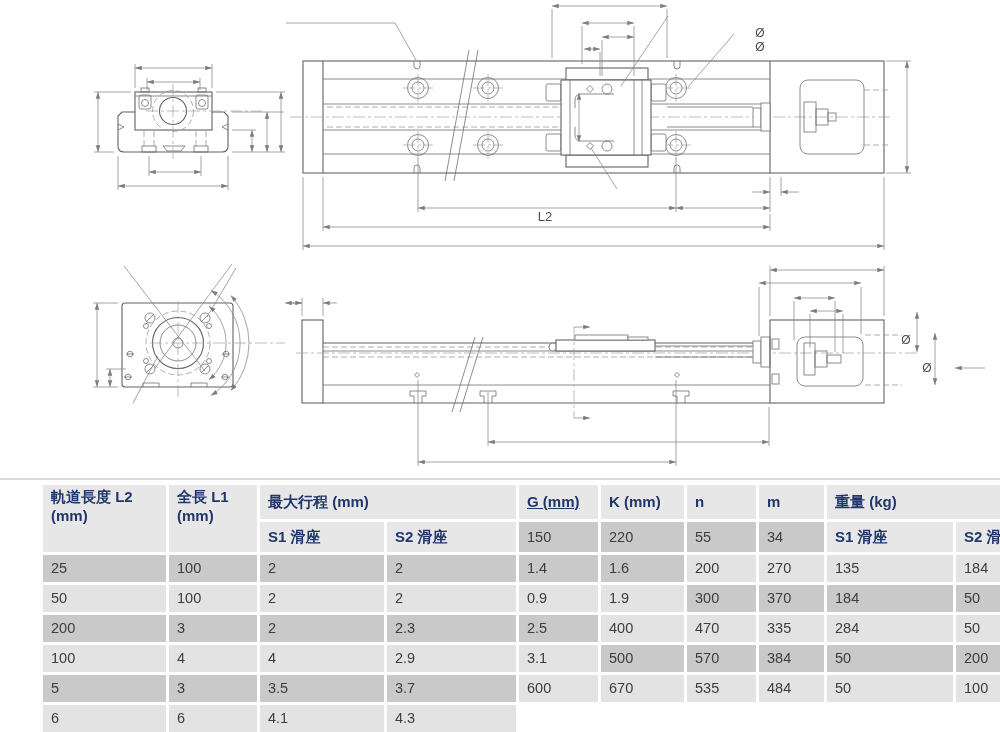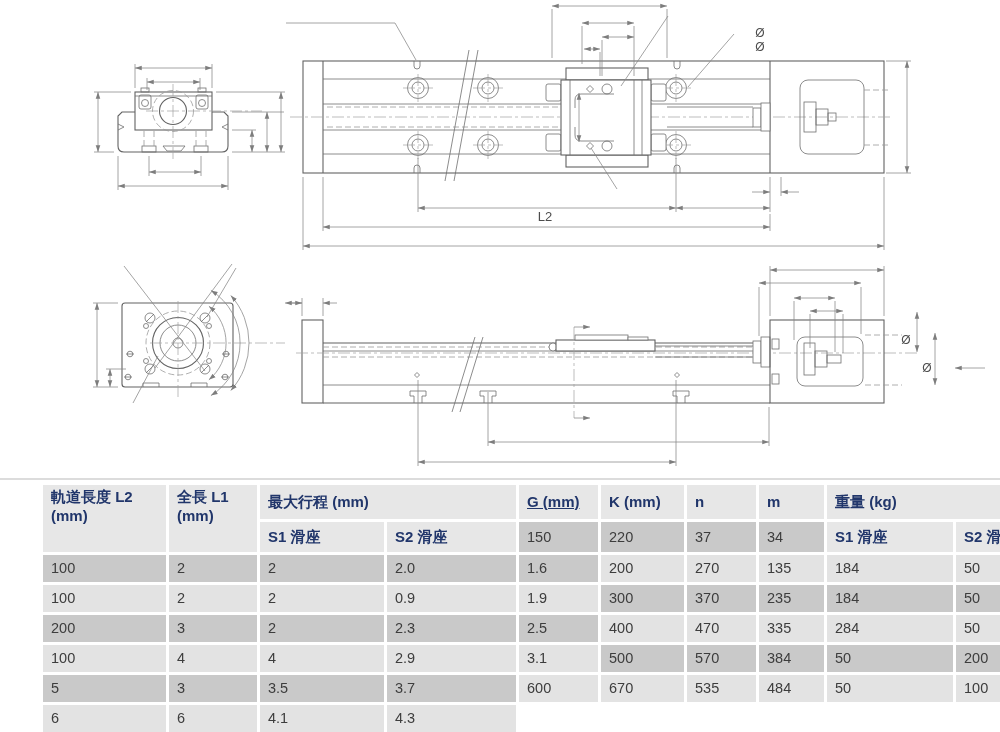--- a/index.html
+++ b/index.html
@@ -348,40 +348,40 @@
     <div class="cell span2r" style="grid-column:6;grid-row:1;">K (mm)</div>
     <div class="cell span2r" style="grid-column:7;grid-row:1;">n</div>
     <div class="cell span2r" style="grid-column:8;grid-row:1;">m</div>
     <div class="cell g-weight">重量 (kg)</div>
     <div class="cell" style="grid-column:3;grid-row:2;">S1 滑座</div>
     <div class="cell" style="grid-column:4;grid-row:2;">S2 滑座</div>
     <div class="cell" style="grid-column:9;grid-row:2;">S1 滑座</div>
     <div class="cell" style="grid-column:10;grid-row:2;">S2 滑座</div>
   <div class="cell val dark">150</div>
         <div class="cell val dark">220</div>
-        <div class="cell val dark">37</div>
+        <div class="cell val dark">55</div>
         <div class="cell val dark">34</div>
+        <div class="cell val dark">25</div>
         <div class="cell val dark">100</div>
         <div class="cell val dark">2</div>
         <div class="cell val dark">2</div>
-        <div class="cell val dark">2.0</div>
+        <div class="cell val dark">1.4</div>
         <div class="cell val dark">1.6</div>
         <div class="cell val light">200</div>
         <div class="cell val light">270</div>
         <div class="cell val light">135</div>
         <div class="cell val light">184</div>
         <div class="cell val light">50</div>
         <div class="cell val light">100</div>
         <div class="cell val light">2</div>
         <div class="cell val light">2</div>
         <div class="cell val light">0.9</div>
         <div class="cell val light">1.9</div>
         <div class="cell val dark">300</div>
         <div class="cell val dark">370</div>
-        <div class="cell val dark">235</div>
         <div class="cell val dark">184</div>
         <div class="cell val dark">50</div>
         <div class="cell val dark">200</div>
         <div class="cell val dark">3</div>
         <div class="cell val dark">2</div>
         <div class="cell val dark">2.3</div>
         <div class="cell val dark">2.5</div>
         <div class="cell val light">400</div>
         <div class="cell val light">470</div>
         <div class="cell val light">335</div>

